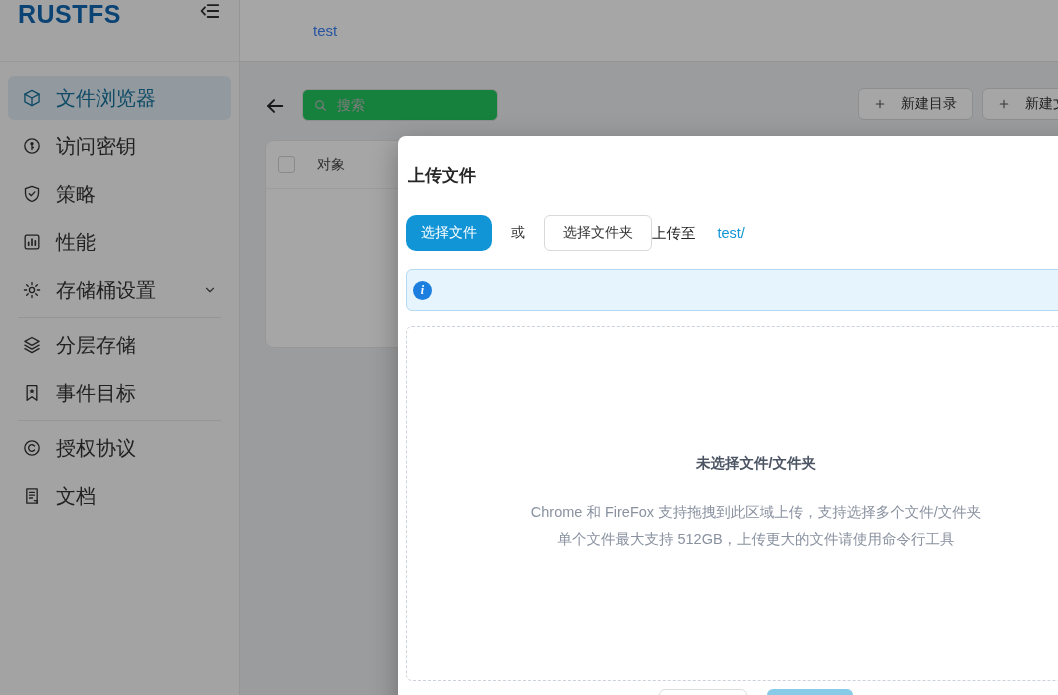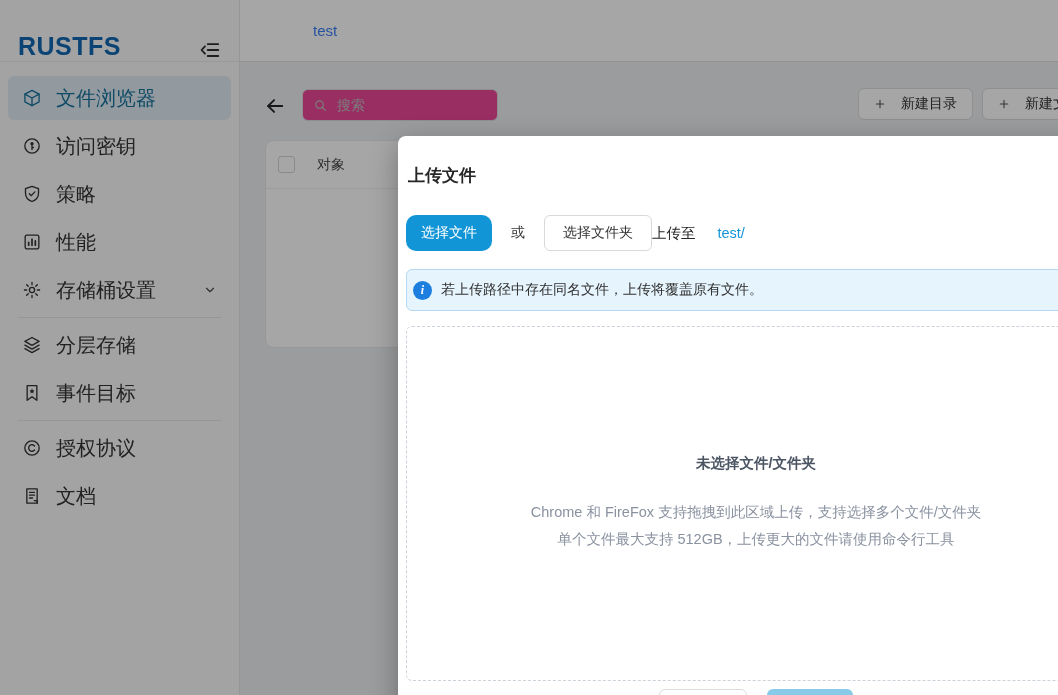--- a/index.html
+++ b/index.html
@@ -12,21 +12,21 @@
     -webkit-font-smoothing:antialiased;
   }
   svg { display:block; width:100%; height:100%; }
 
   
   .sidebar {
     position:absolute; left:0; top:0; width:240px; height:695px;
     background:#fafafa; border-right:1px solid #e6e6e6; z-index:1;
   }
   .logo-row {
-    height:62px; display:flex; align-items:flex-end; justify-content:space-between;
+    height:62px; display:flex; align-items:flex-start; justify-content:space-between;
     padding:0 18px; border-bottom:1px solid #ececec;
   }
   .logo { font-size:25px; font-weight:800; color:#1268b3; letter-spacing:.5px; }
   .collapse-btn { width:22px; height:22px; color:#2f2f2f; cursor:pointer; }
   .nav { padding:14px 8px 0 8px; }
   .nav-item {
     height:44px; margin-bottom:4px; border-radius:6px;
     display:flex; align-items:center; gap:14px; padding:0 14px;
     color:#333; font-size:20px; cursor:pointer;
   }
@@ -41,21 +41,21 @@
     background:#fff; border-bottom:1px solid #e3e3e3;
     display:flex; align-items:center; padding:0 25px; z-index:1;
   }
   .topbar-title { font-size:15px; color:#3b82f6;margin-left:48px; }
 
   
   .content { position:absolute; left:240px; top:62px; right:0; bottom:0; background:#eef0f2; z-index:1; }
   .back-btn { position:absolute; left:24px; top:33px; width:22px; height:22px; color:#262626; cursor:pointer; }
   .search-box {
     position:absolute; left:62px; top:27px; width:196px; height:32px;
-    background:#ec4899; border:1px solid #dcdcdc; border-radius:6px;
+    background:#22c55e; border:1px solid #dcdcdc; border-radius:6px;
     display:flex; align-items:center; gap:7px; padding:0 10px;
   }
   .search-icon { width:15px; height:15px; color:#bdbdbd; flex:0 0 15px; }
   .search-box input {
     border:none; outline:none; background:transparent; flex:1; min-width:0;
     font-size:14px; color:#333; font-family:inherit;
   }
   .search-box input::placeholder { color:#bfbfbf; }
   .btn-ghost {
     height:32px; background:#fff; border:1px solid #dcdcdc; border-radius:6px;
@@ -289,21 +289,20 @@
   <div class="modal-actions">
     <button class="btn-primary">选择文件</button>
     <span class="or-text">或</span>
     <button class="btn-default">选择文件夹</button>
     <span class="upload-to">上传至</span>
     <a class="upload-path">test/</a>
   </div>
 
   <div class="alert">
     <span class="info-icon">i</span>
-    <span class="alert-text">若上传路径中存在同名文件，上传将覆盖原有文件。</span>
   </div>
 
   <div class="dropzone">
     <div class="dz-title">未选择文件/文件夹</div>
     <div class="dz-hint">Chrome 和 FireFox 支持拖拽到此区域上传，支持选择多个文件/文件夹</div>
     <div class="dz-hint">单个文件最大支持 512GB，上传更大的文件请使用命令行工具</div>
   </div>
 
   <div class="modal-footer">
     <button class="btn-config">参数配置</button>

